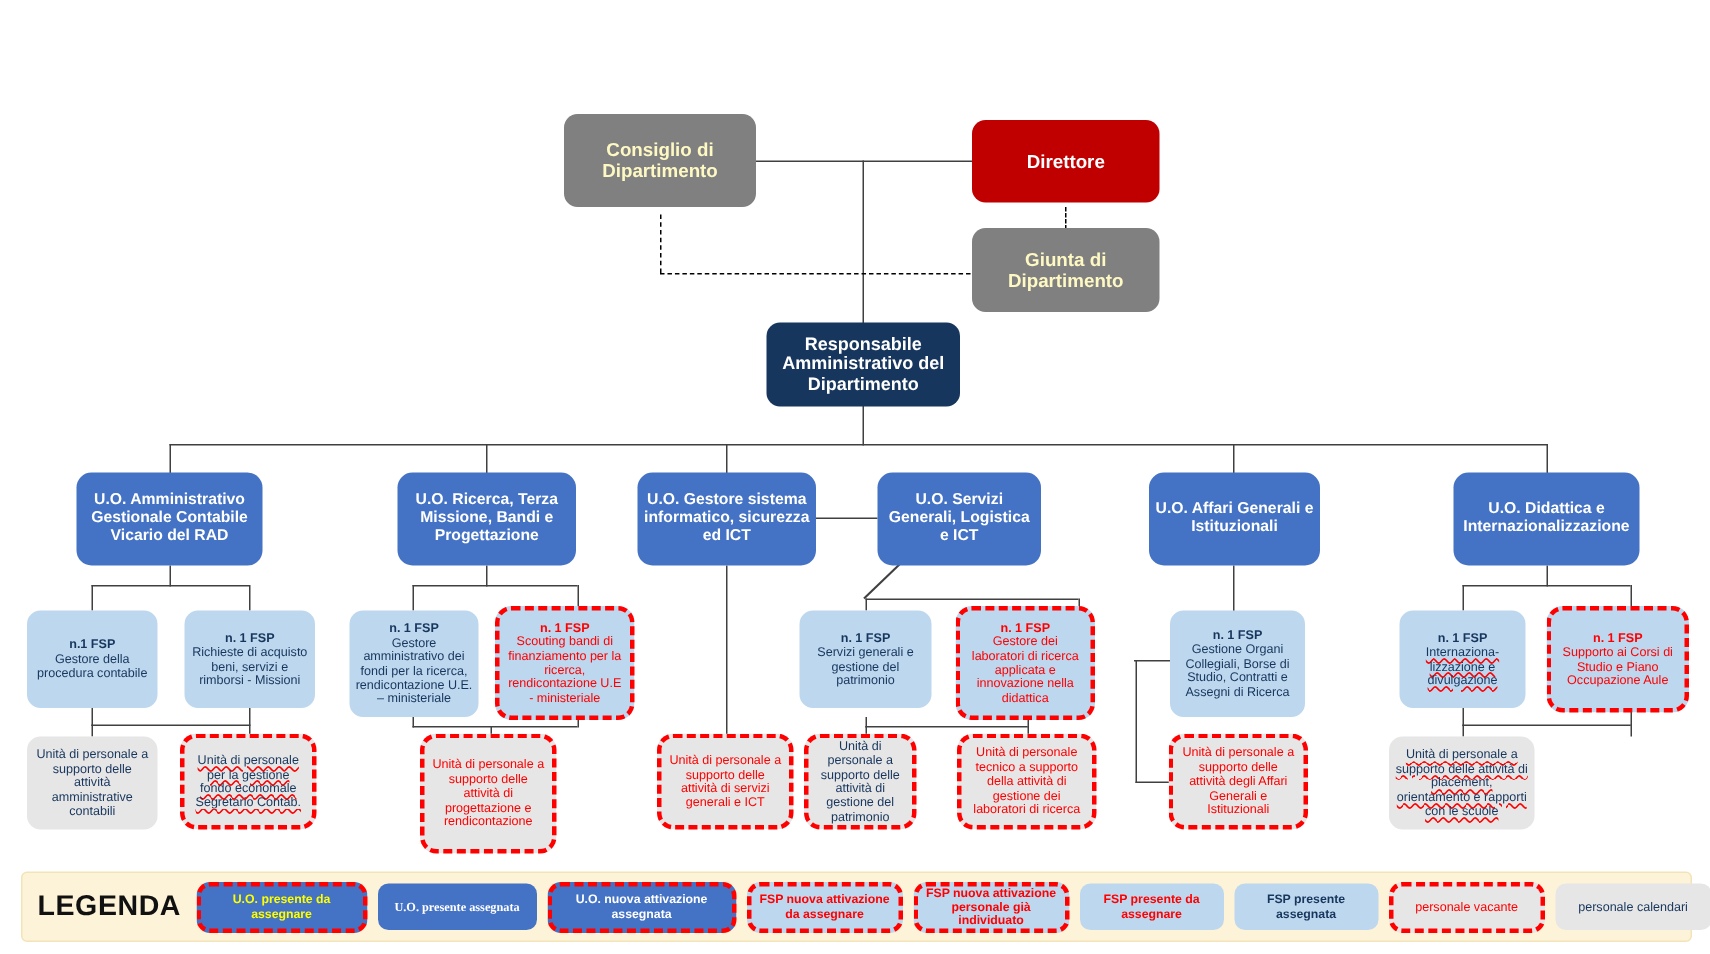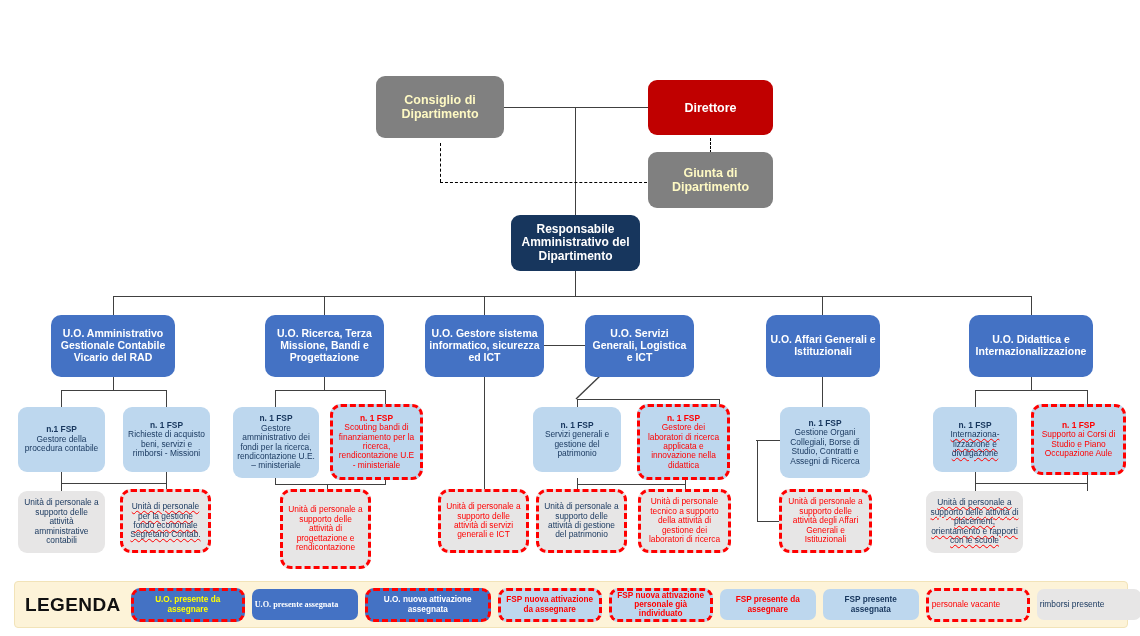--- a/index.html
+++ b/index.html
@@ -67,21 +67,21 @@
     background:#fdf3d8;border:1px solid #f2e3b8;border-radius:4px;
     display:flex;align-items:center;z-index:6;
   }
   #legend-title{
     font-size:19px;font-weight:bold;color:#111;margin-left:10px;margin-right:10px;
     letter-spacing:.4px;white-space:nowrap;
   }
   .lg{
     box-sizing:border-box;
     height:31px;margin-right:7px;
-    display:flex;align-items:center;text-align:center;
+    display:flex;align-items:center;justify-content:center;text-align:center;
     border-radius:7px;line-height:1.1;
     font-size:8.2px;font-weight:bold;padding:14px 3px;
   }
   .lg-uo{background:#4472c4;color:#ffffff;}
   .lg-uo-yellow{background:#4472c4;color:#ffff00;}
   .lg-fsp{background:#bdd7ee;color:#17365d;}
   .lg-fsp-red{background:#bdd7ee;color:#ff0000;}
   .lg-pers{background:#e7e6e6;color:#17365d;font-weight:normal;font-size:8.4px;}
   .lg-pers-red{background:#e7e6e6;color:#ff0000;font-weight:normal;font-size:8.4px;}
   .lg-dashed{border:3px dashed #ff0000;border-radius:9px;}
@@ -270,21 +270,21 @@
   </div>
 
   <div class="node pers dashed redtext" style="left:280px;top:489px;width:91px;height:80px;">
     <span>Unità di personale a supporto delle attività di progettazione e rendicontazione</span>
   </div>
 
   <div class="node pers dashed redtext" style="left:438px;top:489px;width:91px;height:64px;">
     <span>Unità di personale a supporto delle attività di servizi generali e ICT</span>
   </div>
 
-  <div class="node pers dashed" style="left:536px;top:489px;width:91px;height:64px;">
+  <div class="node pers dashed" style="left:536px;top:489px;width:75px;height:64px;">
     <span>Unità di personale a supporto delle attività di gestione del patrimonio</span>
   </div>
 
   <div class="node pers dashed redtext" style="left:638px;top:489px;width:93px;height:64px;">
     <span>Unità di personale tecnico a supporto della attività di gestione dei laboratori di ricerca</span>
   </div>
 
   <div class="node pers dashed redtext" style="left:779px;top:489px;width:93px;height:64px;">
     <span>Unità di personale a supporto delle attività degli Affari Generali e Istituzionali</span>
   </div>
@@ -315,18 +315,18 @@
         <div class="lg lg-fsp-red" style="width: 96px;">
           <span>FSP presente da assegnare</span>
         </div>
         <div class="lg lg-fsp" style="width: 96px;">
           <span>FSP presente assegnata</span>
         </div>
         <div class="lg lg-pers-red lg-dashed" style="width: 104px;">
           <span>personale vacante</span>
         </div>
         <div class="lg lg-pers" style="width: 104px;">
-          <span>rimborsi presente</span>
+          <span>personale calendari</span>
         </div>
       </div>
   </div>
 
 </div>
 
 </body></html>

